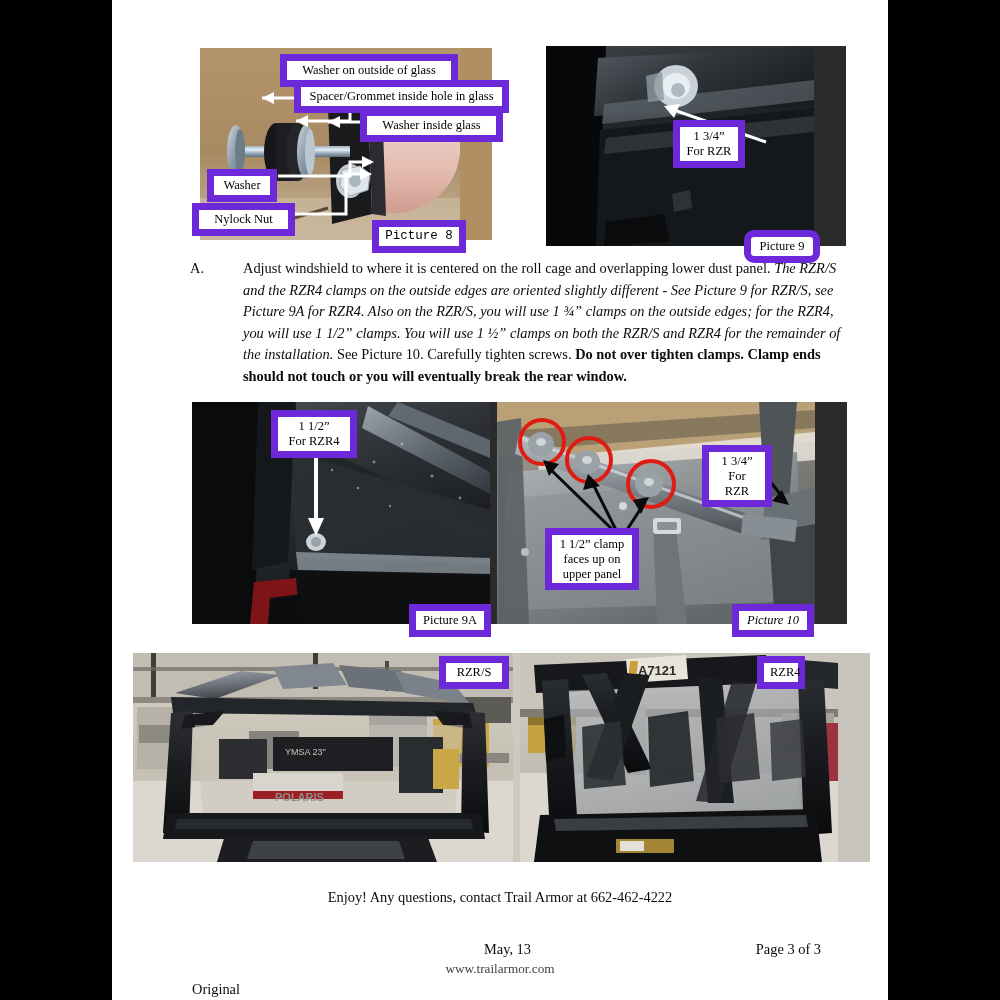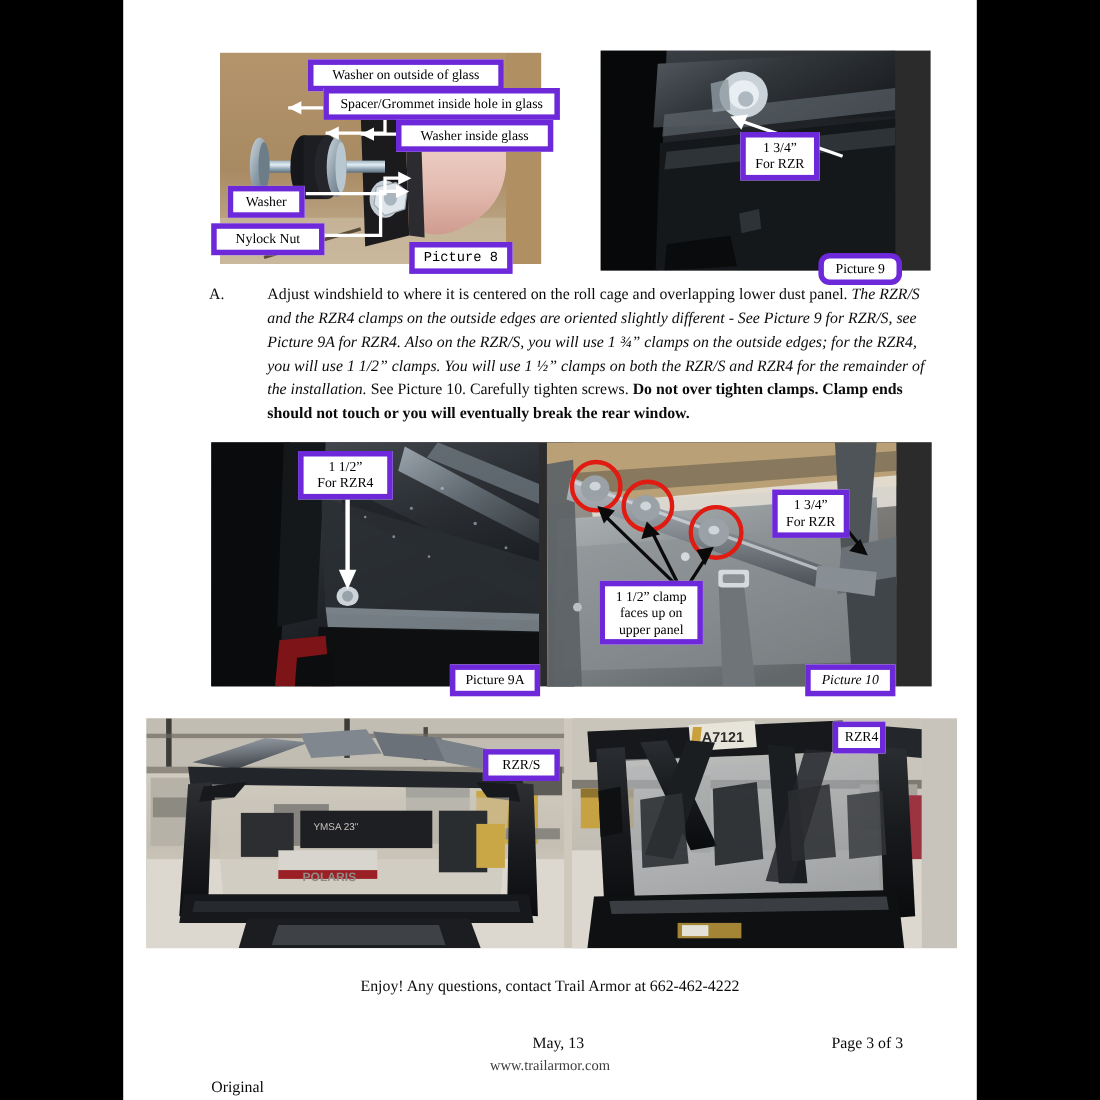--- a/index.html
+++ b/index.html
@@ -29,21 +29,21 @@
     overflow: hidden;
     background: #2b2b2b;
     padding-left: 32px;
   }
   .photo .scene { position: absolute; inset: 0; }
 
   
   .lbl {
     position: absolute;
     background: #ffffff;
-    border: 5px solid #6d28d9;
+    border: 7px solid #6d28d9;
     color: #000000;
     font-family: "Liberation Serif", serif;
     font-size: 12.5px;
     line-height: 1.18;
     text-align: center;
     padding: 2px 6px;
     white-space: pre-line;
     box-sizing: border-box;
     z-index: 6;
   }
@@ -440,21 +440,21 @@
         <text x="142" y="148" font-family="Liberation Sans, sans-serif" font-size="11" fill="#8f8c86" font-weight="bold">POLARIS</text>
 
         <path d="M34 160 L348 160 L352 186 L30 186 Z" fill="#16181b"></path>
         <path d="M44 166 L338 166 L340 176 L42 176 Z" fill="#2b2e32" opacity="0.8"></path>
 
         <path d="M92 182 L294 182 L304 209 L84 209 Z" fill="#1b1d20"></path>
         <path d="M120 188 L266 188 L272 206 L114 206 Z" fill="#4d5257" opacity="0.7"></path>
       </svg>
     </div>
   </div>
-  <div class="lbl" style="left:327px; top:656px; width:70px;margin-top:25px;">RZR/S</div>
+  <div class="lbl" style="left:327px; top:656px; width:70px;">RZR/S</div>
 
   <div class="photo" style="left:408px; top:653px; width:318px; height:209px; background:#c8c4bb;">
     <div class="scene">
       <svg viewBox="0 0 318 209" width="318" height="209">
         <defs>
           <linearGradient id="r4bg" x1="0" y1="0" x2="0" y2="1">
             <stop offset="0%" stop-color="#d3cfc6"></stop>
             <stop offset="60%" stop-color="#c0bcb2"></stop>
             <stop offset="100%" stop-color="#dedad1"></stop>
           </linearGradient>

